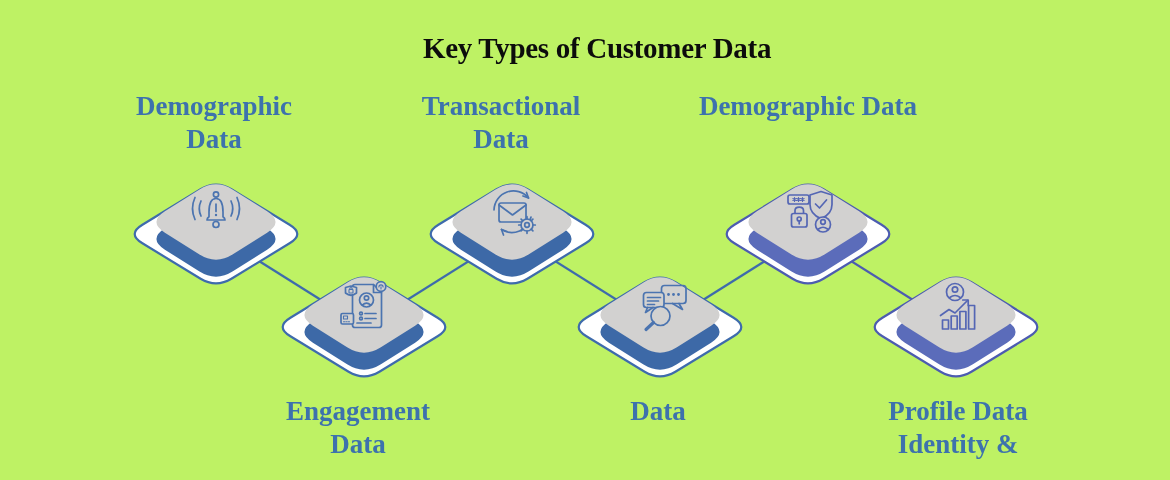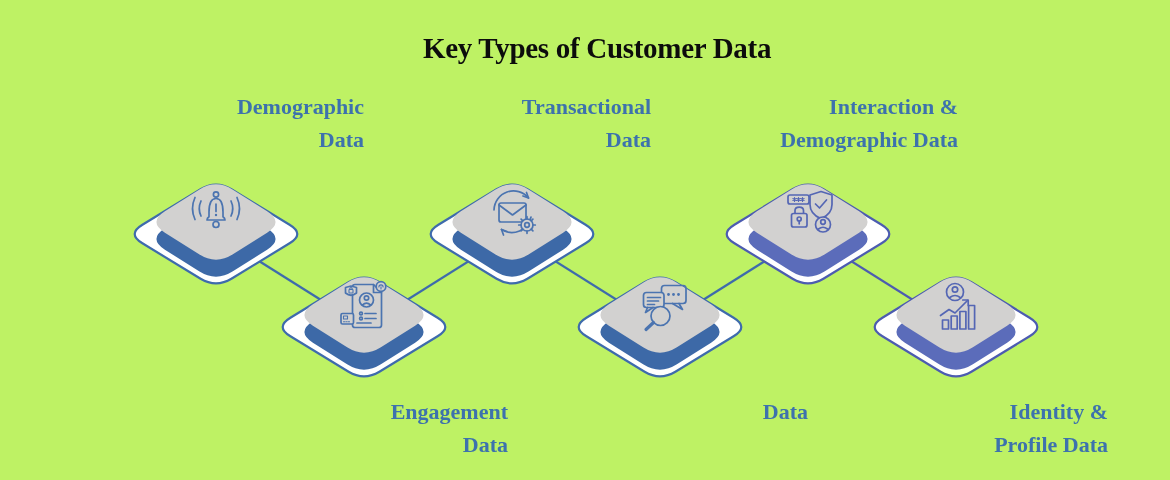--- a/index.html
+++ b/index.html
@@ -20,22 +20,22 @@
   .node.steel{--oc:#3e6bac;--sc:#3d69a7;--ic:#4b74b0;}
   .node.indigo{--oc:#4c5cb0;--sc:#5b6cba;--ic:#5466b4;}
   .icon path,.icon circle,.icon rect,.icon line{
     stroke:var(--ic);fill:none;stroke-width:1.7;stroke-linecap:round;stroke-linejoin:round;
   }
   .icon .fill{fill:var(--ic);stroke:none;}
   .icon .mask{fill:#d2d1d0;}
   .icon .thin{stroke-width:1.1;}
   .icon .thick{stroke-width:3.2;}
   .label{
-    position:absolute;width:300px;text-align:right;color:#3d72ad;
-    font-size:22px;font-weight:700;line-height:33px;
+    position:absolute;width:300px;text-align:center;color:#3d72ad;
+    font-size:27px;font-weight:700;line-height:33px;
   }
   .label span{display:block;}
   .label.top{top:90px;}
   .label.bottom{top:395px;}
 </style>
 </head>
 <body>
 
 <div class="canvas">
 
@@ -181,21 +181,20 @@
     <span>Data</span>
   </div>
   <div class="label top" style="left:351px">
     <span>Transactional</span>
     <span>Data</span>
   </div>
   <div class="label bottom" style="left:508px">
     <span>Data</span>
   </div>
   <div class="label top" style="left:658px">
-    <span>Interaction &amp;</span>
     <span>Demographic Data</span>
   </div>
   <div class="label bottom" style="left:808px">
+    <span>Profile Data</span>
     <span>Identity &amp;</span>
-    <span>Profile Data</span>
   </div>
 
 </div>
 
 </body></html>

